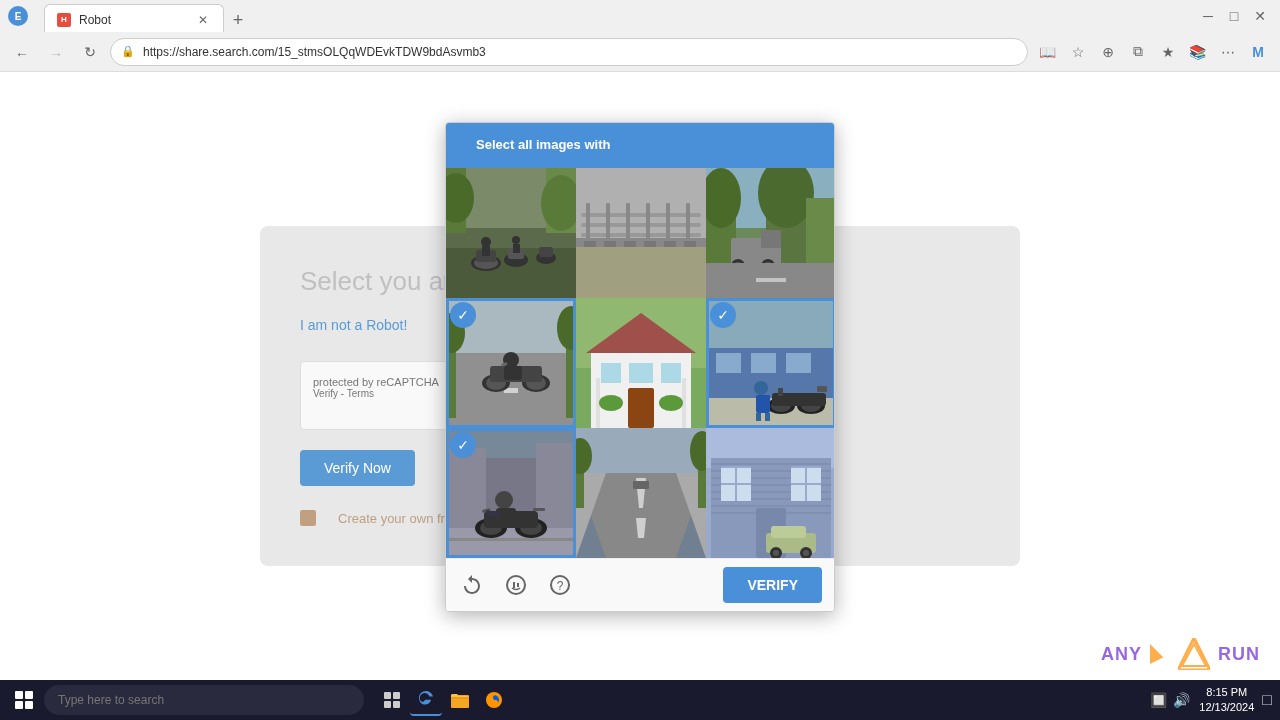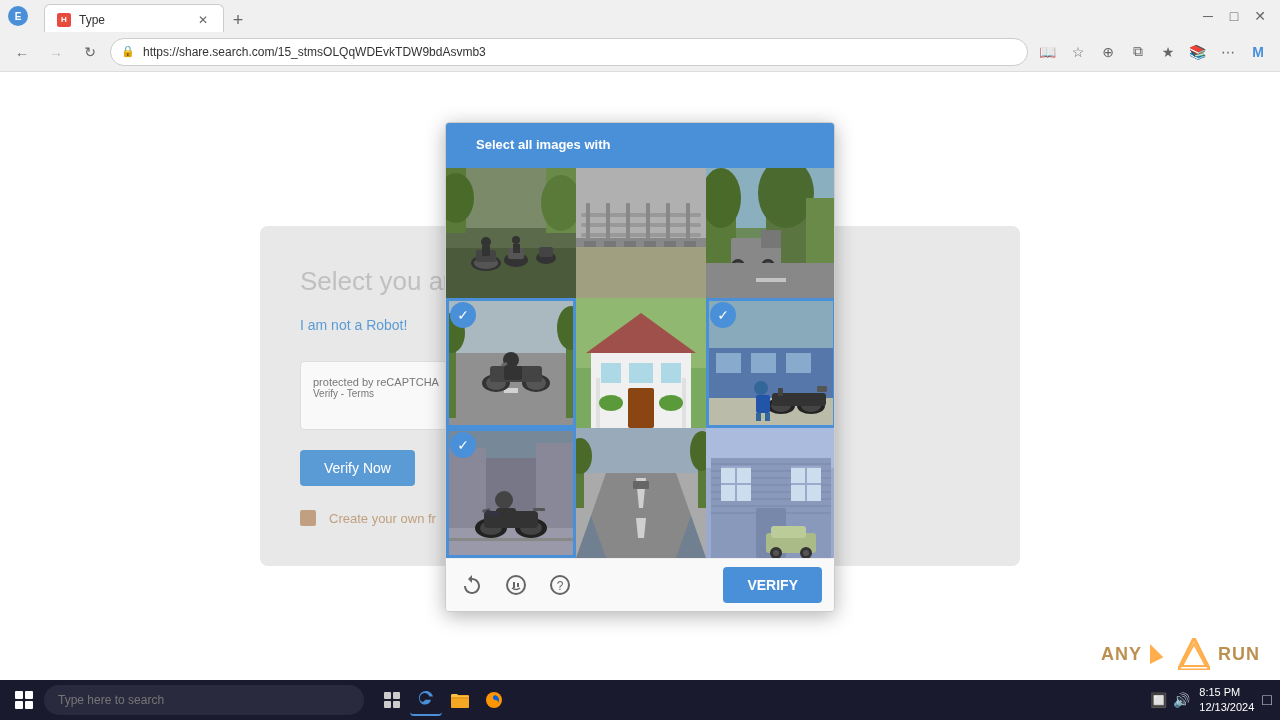--- a/index.html
+++ b/index.html
@@ -258,21 +258,21 @@
       display: block;
       margin-bottom: 24px;
     }
 
     .create-link {
       color: #c0a080;
       font-size: 13px;
       text-decoration: none;
       display: flex;
       align-items: center;
-      gap: 13px;
+      gap: 22px;
     }
 
     .create-icon {
       width: 16px;
       height: 16px;
       background: #c0a080;
       border-radius: 2px;
     }
 
     
@@ -470,36 +470,36 @@
       gap: 6px;
       align-items: center;
     }
 
     .tray-icon {
       font-size: 14px;
       color: #ccc;
     }
 
     .clock {
-      text-align: left;
+      text-align: center;
       line-height: 1.4;
     }
 
     .any-run-logo {
       position: absolute;
       bottom: 50px;
       right: 20px;
       display: flex;
       align-items: center;
       gap: 8px;
       opacity: 0.7;
     }
 
     .any-run-text {
-      color: #a16207;
+      color: #6d28d9;
       font-size: 18px;
       font-weight: bold;
       letter-spacing: 1px;
     }
 
     
     .captcha-svg {
       width: 100%;
       height: 100%;
       position: absolute;
@@ -513,21 +513,21 @@
 
   <div class="title-bar">
     <div class="title-bar-controls">
       <span style="width:20px;height:20px;border-radius:50%;background:#4A90D9;display:inline-flex;align-items:center;justify-content:center;color:white;font-size:10px;font-weight:bold;">E</span>
     </div>
     <div class="tab-bar" style="flex:1;display:flex;align-items:flex-end;">
       <div class="tab">
         <div class="tab-favicon">
             <span>H</span>
           </div>
-        <span>Type</span>
+        <span>Robot</span>
         <button class="tab-close">✕</button>
       </div>
       <button class="new-tab-btn">+</button>
     </div>
     <div style="display:flex;gap:2px;">
       <button class="tb-btn">─</button>
       <button class="tb-btn">□</button>
       <button class="tb-btn">✕</button>
     </div>
   </div>

